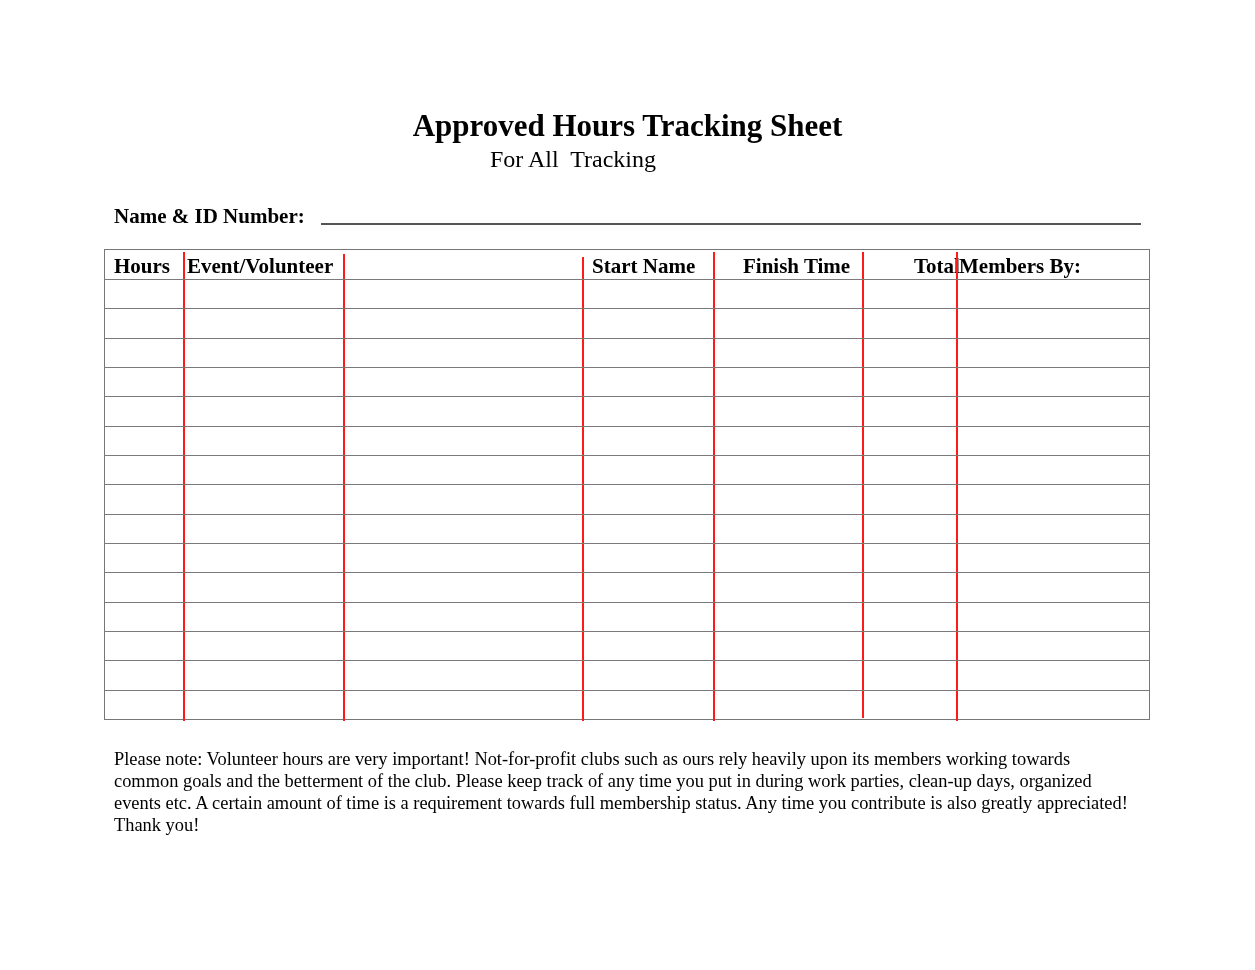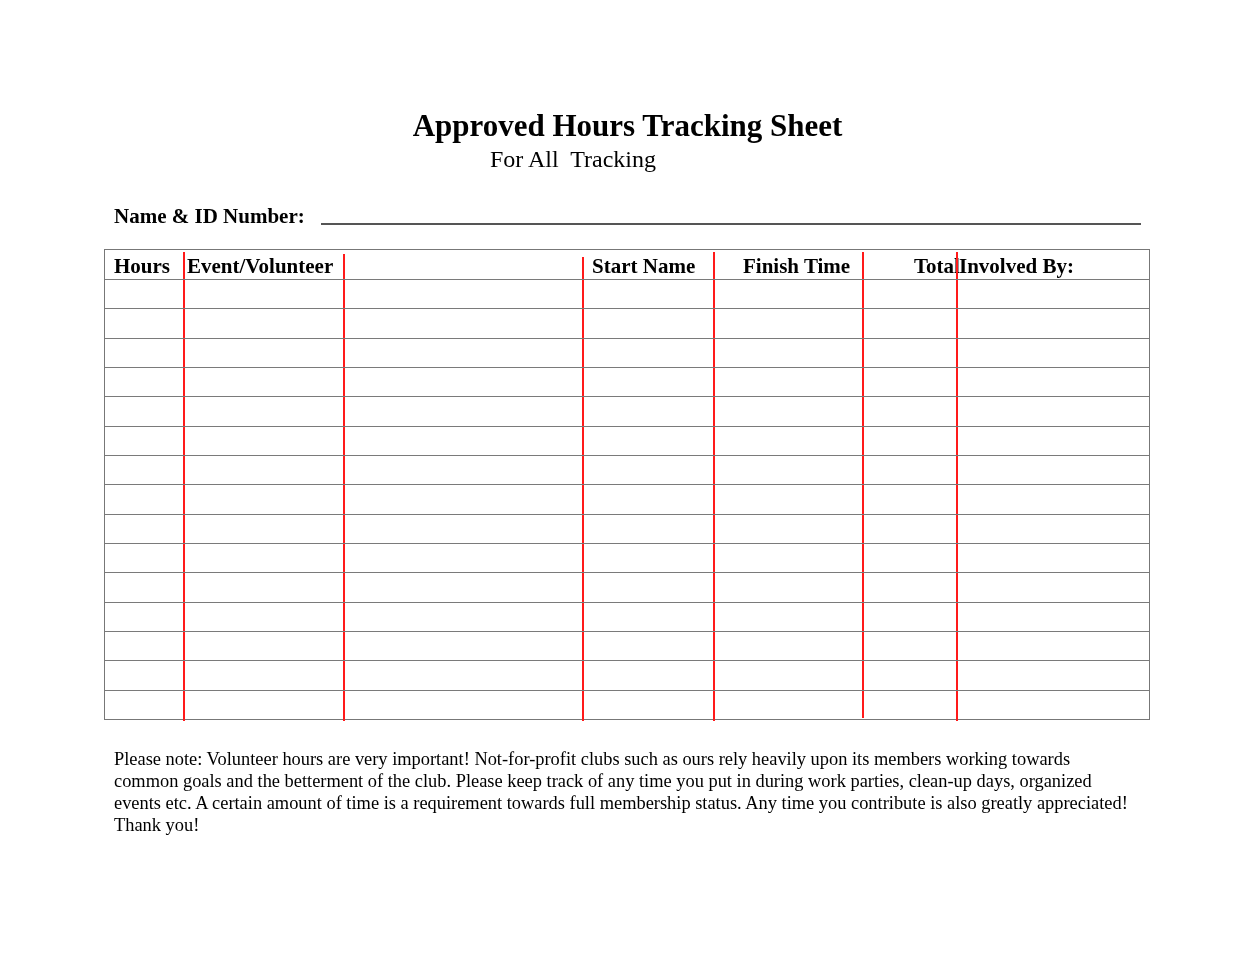--- a/index.html
+++ b/index.html
@@ -56,21 +56,21 @@
   <div class="name-row">Name &amp; ID Number:</div>
   <div class="name-line"></div>
 
   <div class="sheet-table" id="sheet-table">
 
     <div class="th" style="left:9px">Hours</div>
     <div class="th" style="left:82px">Event/Volunteer</div>
     <div class="th" style="left:487px">Start Name</div>
     <div class="th" style="left:638px">Finish Time</div>
     <div class="th" style="left:809px">Total</div>
-    <div class="th" style="left:854px">Involved By:</div>
+    <div class="th" style="left:854px">Members By:</div>
 
     <div class="col-line" style="left:78px;  top:2px;  height:469px"></div>
     <div class="col-line" style="left:238px; top:4px;  height:467px"></div>
     <div class="col-line" style="left:477px; top:7px;  height:464px"></div>
     <div class="col-line" style="left:608px; top:2px;  height:469px"></div>
     <div class="col-line" style="left:757px; top:2px;  height:466px"></div>
     <div class="col-line" style="left:851px; top:2px;  height:469px"></div>
   <div class="row-line" style="top: 29px;"></div>
       <div class="cell" style="left: 2px; width: 74px; top: 30px; height: 27.3333px;"></div>
       <div class="cell" style="left: 80px; width: 156px; top: 30px; height: 27.3333px;"></div>

